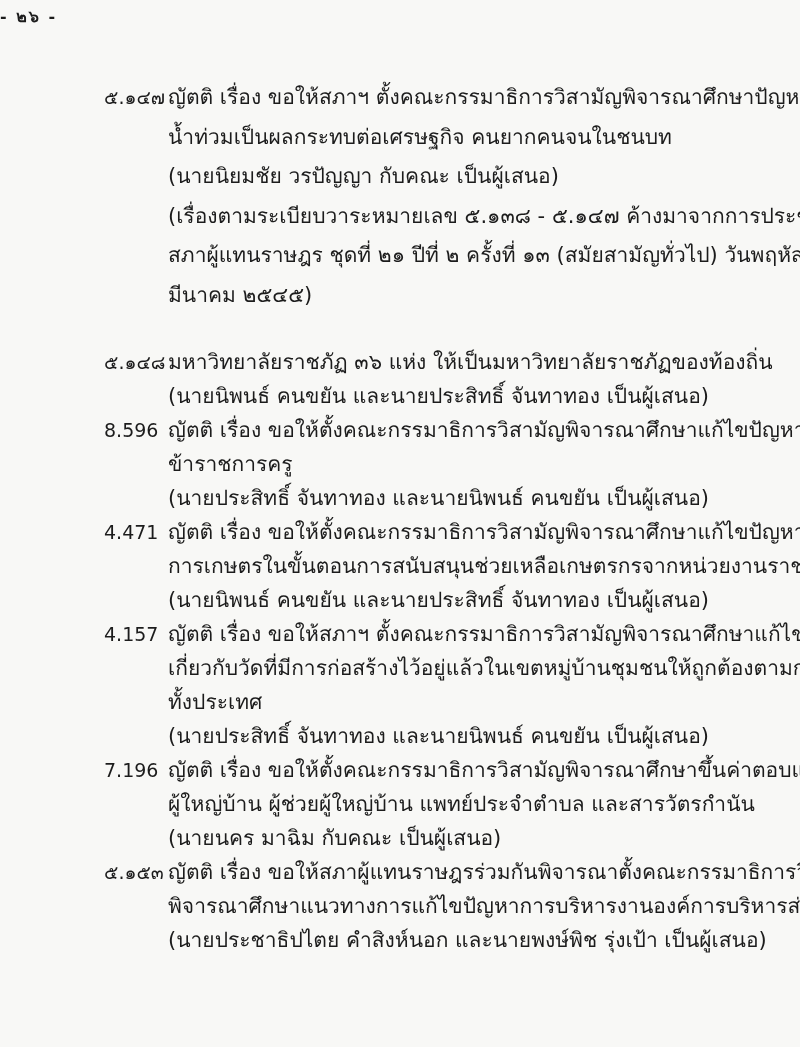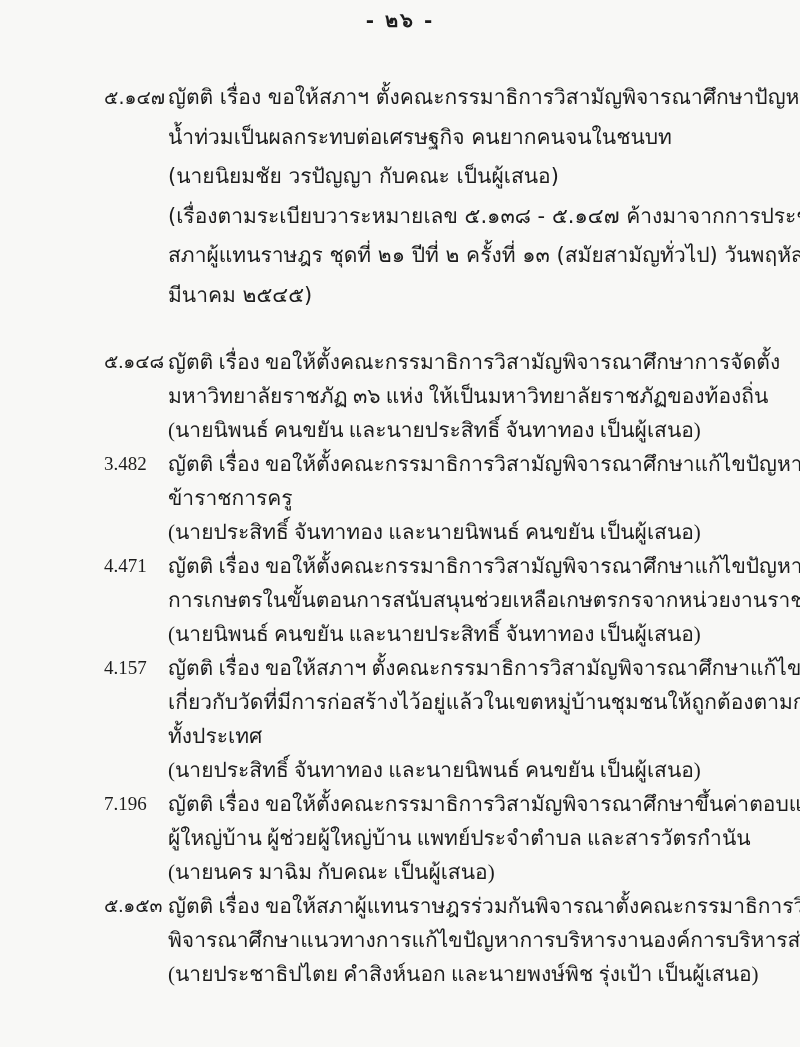--- a/index.html
+++ b/index.html
@@ -17,22 +17,22 @@
   }
   .page {
     position: absolute;
     inset: 0;
   }
   .page-number {
     position: absolute;
     top: 4px;
     left: 0;
     width: 100%;
-    text-align: center;
-    font-size: 20px;
+    text-align: left;
+    font-size: 16px;
     font-weight: bold;
     letter-spacing: 2px;
   }
   .content {
     position: absolute;
     top: 78px;
     left: 104px;
     width: 672px;
   }
   .item {
@@ -49,21 +49,21 @@
     flex: 1 1 auto;
     font-size: 21px;
   }
   .item .body .line {
     line-height: 39px;
     white-space: nowrap;
   }
   
   .item-147 { margin-bottom: 30px; }
   .item-147 .body .line, .item-147 .num { line-height: 39.5px; }
-  .item-rest .body .line, .item-rest .num { line-height: 34px; font-family: Liberation Serif, serif; }
+  .item-rest .body .line, .item-rest .num { line-height: 34px; }
   .item-rest { margin-bottom: 0; }
 </style>
 </head>
 <body>
 
 <div class="page">
 
   <div class="page-number">- ๒๖ -</div>
 
   <div class="content">
@@ -76,28 +76,27 @@
         <div class="line">(นายนิยมชัย วรปัญญา กับคณะ เป็นผู้เสนอ)</div>
         <div class="line">(เรื่องตามระเบียบวาระหมายเลข ๕.๑๓๘ - ๕.๑๔๗ ค้างมาจากการประชุม</div>
         <div class="line">สภาผู้แทนราษฎร ชุดที่ ๒๑ ปีที่ ๒ ครั้งที่ ๑๓ (สมัยสามัญทั่วไป) วันพฤหัสบดีที่ ๒๑</div>
         <div class="line">มีนาคม ๒๕๔๕)</div>
       </div>
     </div>
 
     <div class="item item-rest">
       <div class="num">๕.๑๔๘</div>
       <div class="body">
-        <div class="line">ญัตติ เรื่อง ขอให้ตั้งคณะกรรมาธิการวิสามัญพิจารณาศึกษาการจัดตั้ง</div>
         <div class="line">มหาวิทยาลัยราชภัฏ ๓๖ แห่ง ให้เป็นมหาวิทยาลัยราชภัฏของท้องถิ่น</div>
         <div class="line">(นายนิพนธ์ คนขยัน และนายประสิทธิ์ จันทาทอง เป็นผู้เสนอ)</div>
       </div>
     </div>
 
     <div class="item item-rest">
-      <div class="num">3.482</div>
+      <div class="num">8.596</div>
       <div class="body">
         <div class="line">ญัตติ เรื่อง ขอให้ตั้งคณะกรรมาธิการวิสามัญพิจารณาศึกษาแก้ไขปัญหาหนี้สิน</div>
         <div class="line">ข้าราชการครู</div>
         <div class="line">(นายประสิทธิ์ จันทาทอง และนายนิพนธ์ คนขยัน เป็นผู้เสนอ)</div>
       </div>
     </div>
 
     <div class="item item-rest">
       <div class="num">4.471</div>
       <div class="body">

